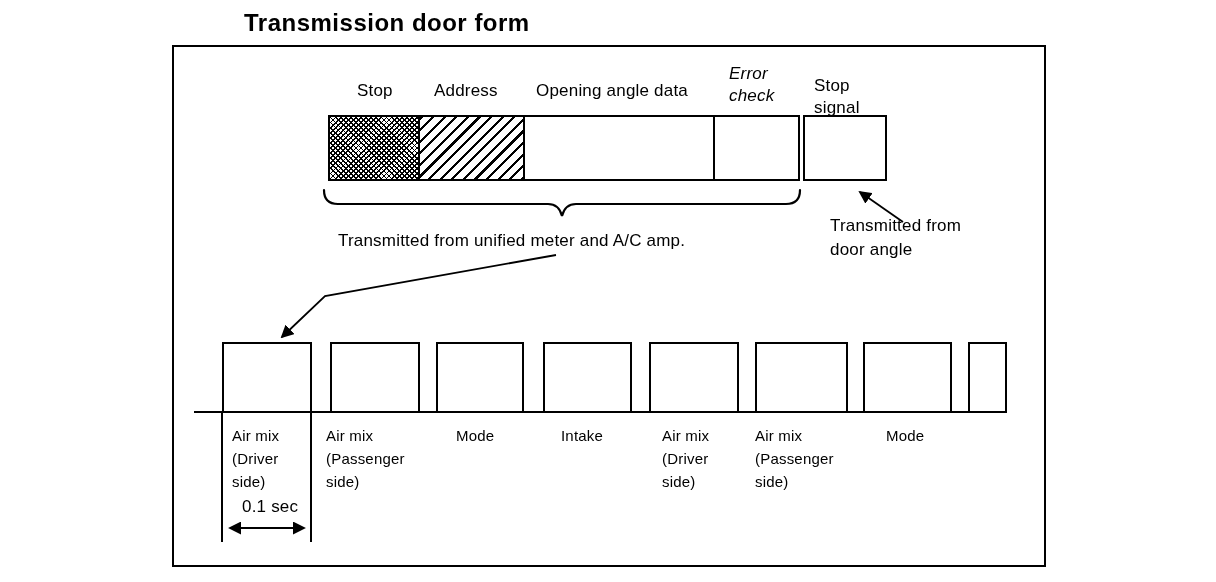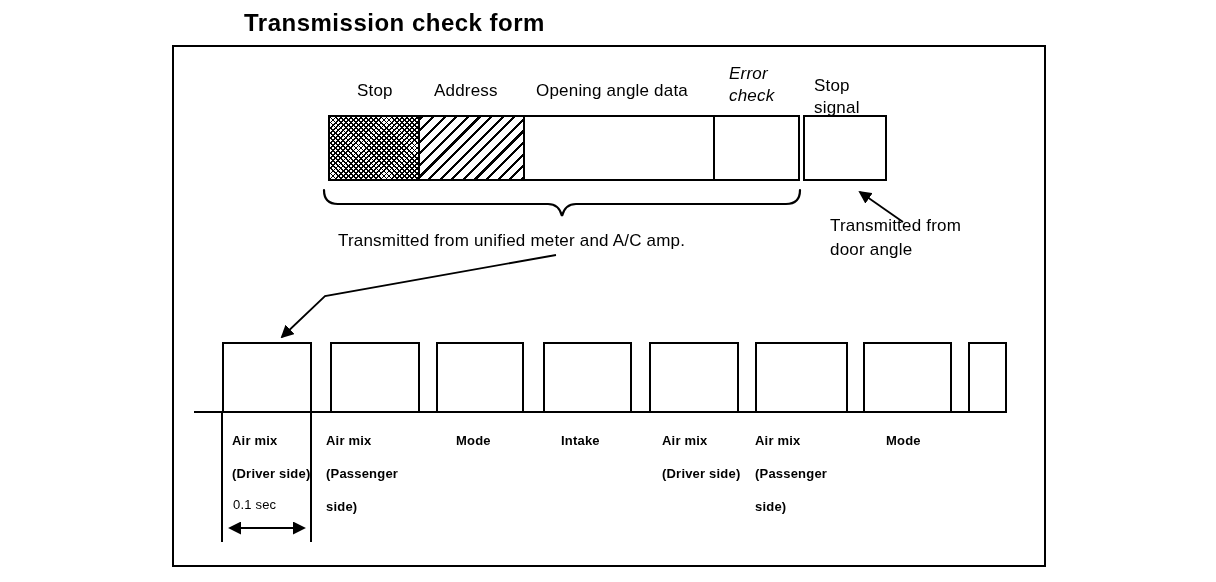--- a/index.html
+++ b/index.html
@@ -56,36 +56,35 @@
   
   .pulse{
     top:342px;height:70px;background:#fff;
     border:2px solid #000;border-bottom:none;box-sizing:border-box;
   }
   #baseline{
     left:194px;top:411px;width:813px;height:2px;background:#000;
   }
   .ext-line{top:411px;width:2px;height:131px;background:#000;}
   .pulse-label{
-    font-size:13px;line-height:33px;letter-spacing:.2px;
+    font-size:15px;line-height:23px;letter-spacing:.2px;
     top:424px;
-    font-weight:bold;
   }
   .pulse-label.nowrap{white-space:nowrap;text-align:center;}
   #duration-label{
-    left:233px;top:497px;font-size:13px;letter-spacing:.2px;white-space:nowrap;
+    left:242px;top:497px;font-size:17px;letter-spacing:.2px;white-space:nowrap;
   }
   svg.overlay{position:absolute;left:0;top:0;pointer-events:none;}
 </style>
 </head>
 <body>
 
 <div id="canvas">
 
-  <div class="abs" id="title">Transmission check form</div>
+  <div class="abs" id="title">Transmission door form</div>
 
   <div class="abs" id="outer-box"></div>
 
   <div class="abs seg-label" style="left:357px;top:80px;">Stop</div>
   <div class="abs seg-label" style="left:434px;top:80px;">Address</div>
   <div class="abs seg-label" style="left:536px;top:80px;">Opening angle data</div>
   <div class="abs seg-label wrap" style="left:729px;top:63px;width:64px;font-style:italic;">Error check</div>
   <div class="abs seg-label wrap" style="left:814px;top:63px;width:62px;margin-top:12px;">Stop signal</div>
 
   <div class="abs" id="frame-bar">

